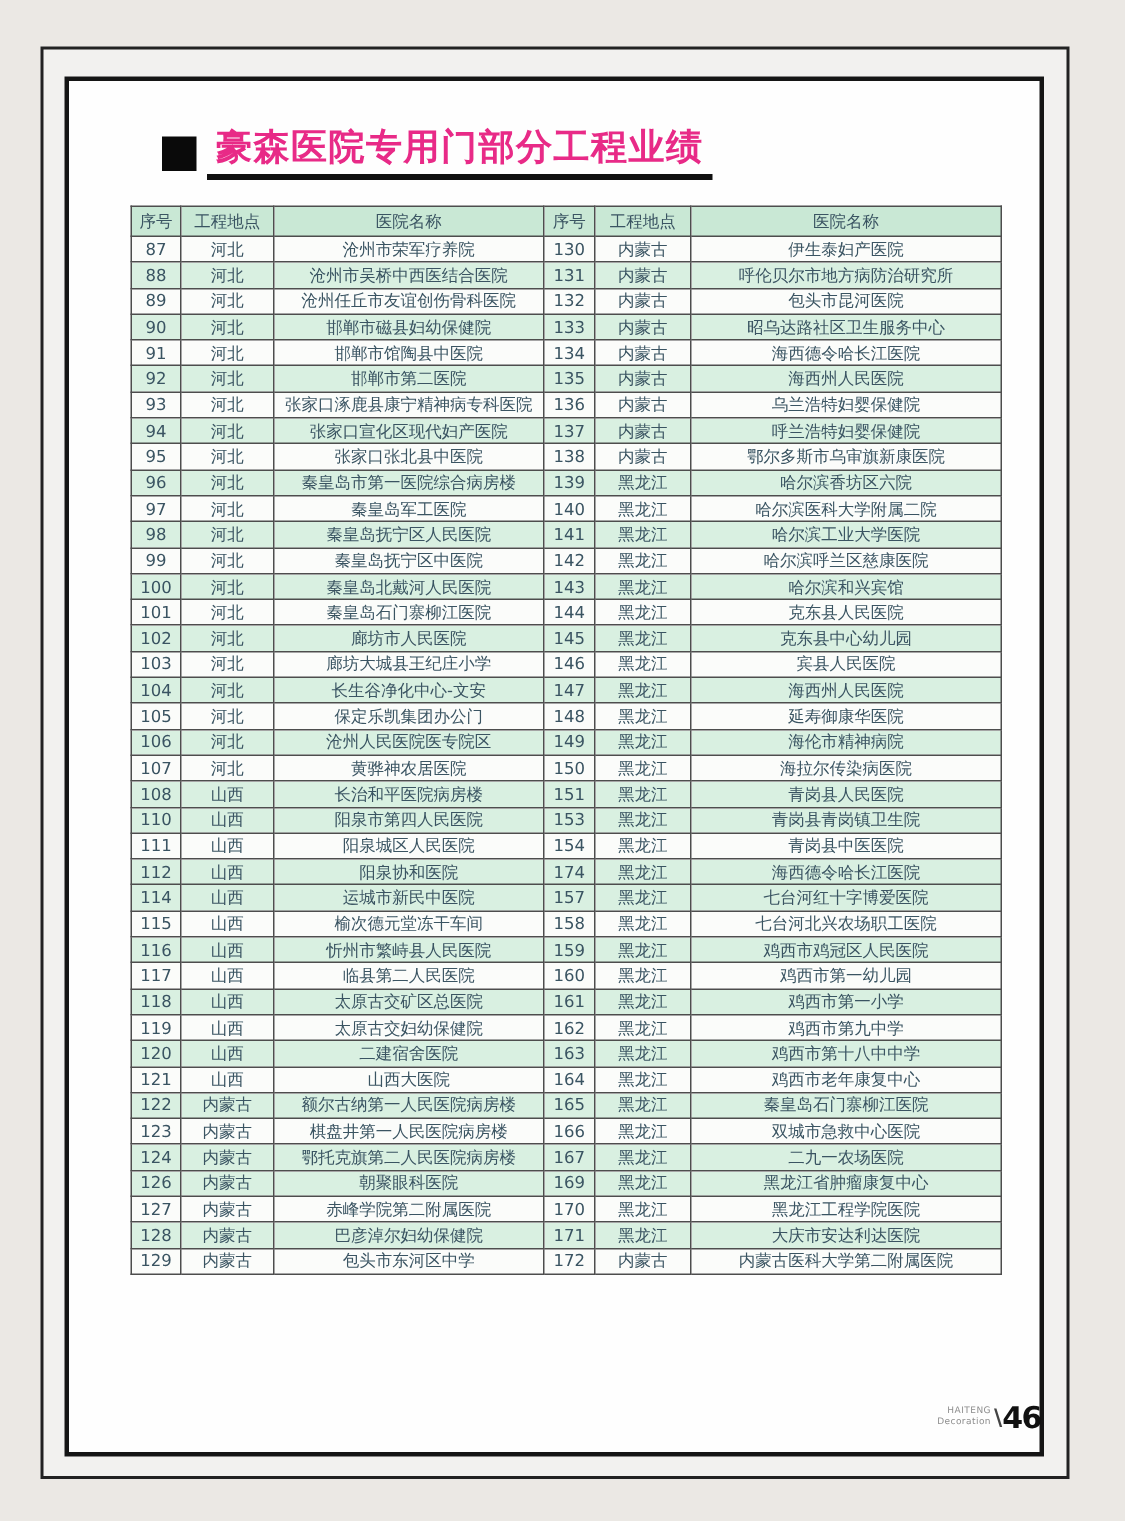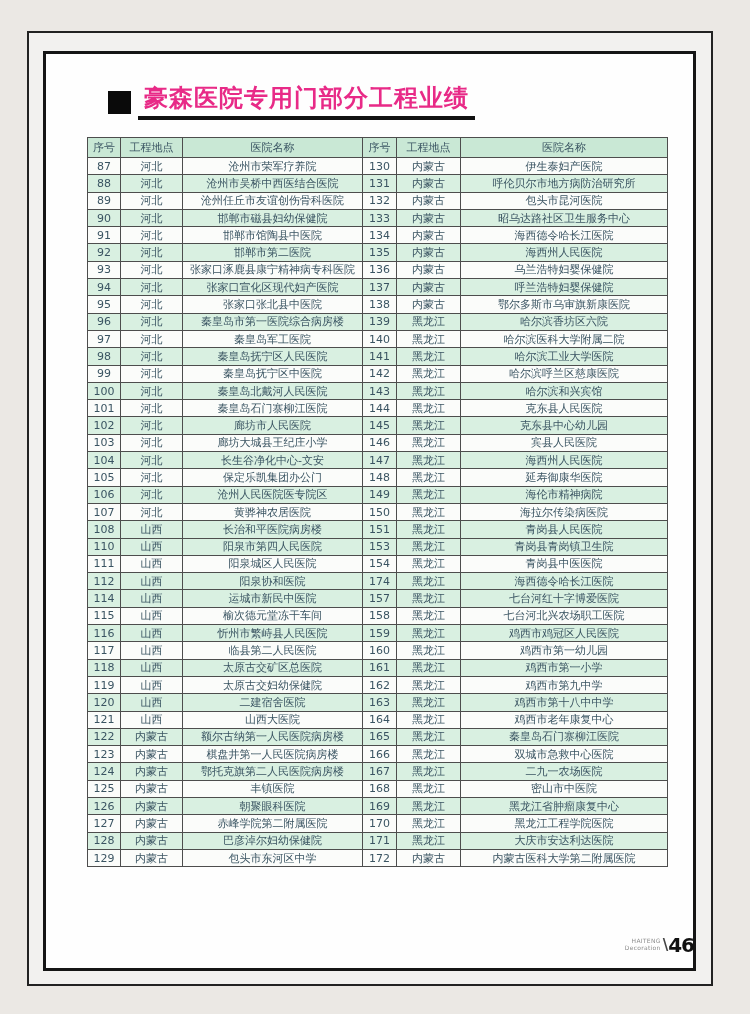--- a/index.html
+++ b/index.html
@@ -374,28 +374,20 @@
         <td class="c5">双城市急救中心医院</td>
       </tr>
       <tr class="green">
         <td class="c0">124</td>
         <td class="c1">内蒙古</td>
         <td class="c2">鄂托克旗第二人民医院病房楼</td>
         <td class="c3">167</td>
         <td class="c4">黑龙江</td>
         <td class="c5">二九一农场医院</td>
       </tr>
-      <tr class="white">
-        <td class="c0">125</td>
-        <td class="c1">内蒙古</td>
-        <td class="c2">丰镇医院</td>
-        <td class="c3">168</td>
-        <td class="c4">黑龙江</td>
-        <td class="c5">密山市中医院</td>
-      </tr>
       <tr class="green">
         <td class="c0">126</td>
         <td class="c1">内蒙古</td>
         <td class="c2">朝聚眼科医院</td>
         <td class="c3">169</td>
         <td class="c4">黑龙江</td>
         <td class="c5">黑龙江省肿瘤康复中心</td>
       </tr>
       <tr class="white">
         <td class="c0">127</td>

